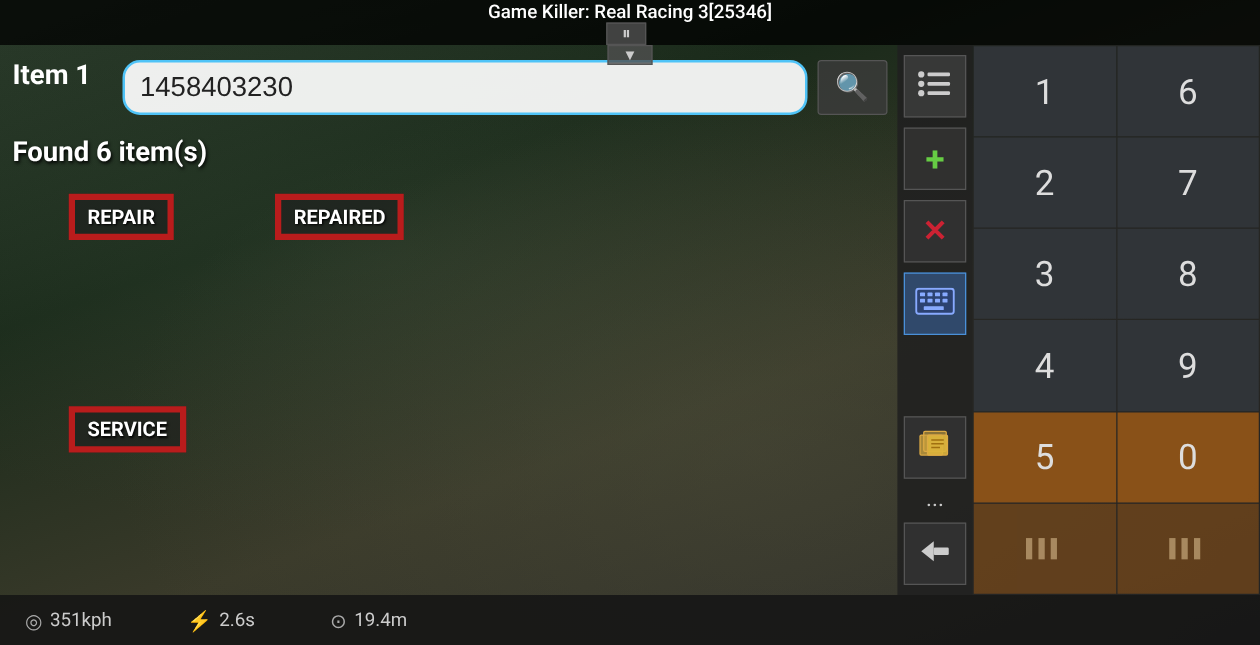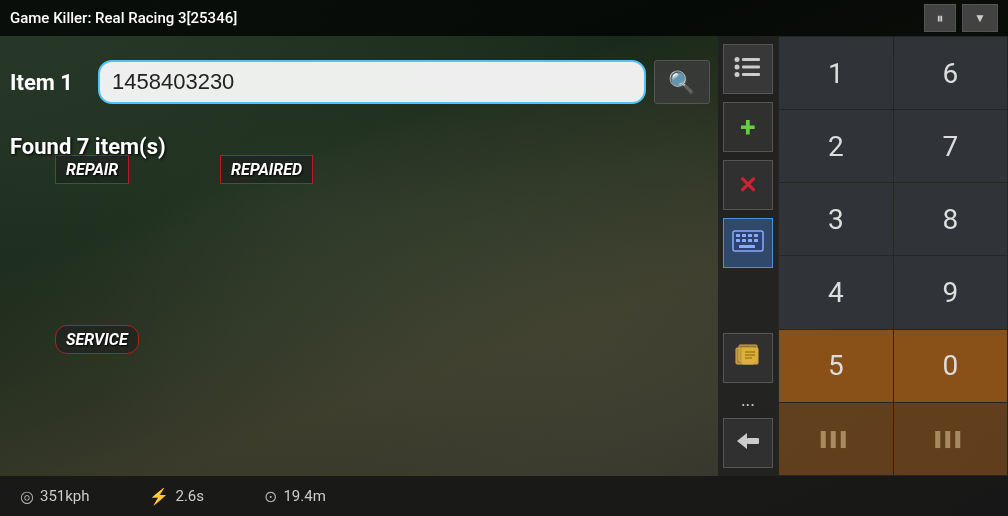--- a/index.html
+++ b/index.html
@@ -33,20 +33,21 @@
       position: absolute;
       top: 0;
       left: 0;
       right: 0;
       height: 36px;
       background: rgba(0,0,0,0.75);
       display: flex;
       align-items: center;
       padding: 0 10px;
       z-index: 10;
+      flex-direction: column;
     }
     .title-text {
       color: #ffffff;
       font-size: 15px;
       font-weight: 500;
       flex: 1;
     }
     .title-pause {
       width: 32px;
       height: 28px;
@@ -83,22 +84,22 @@
       top: 36px;
       left: 0;
       width: 720px;
       bottom: 40px;
       z-index: 5;
     }
 
     
     .search-row {
       display: flex;
-      align-items: center;
-      padding: 24px 10px;
+      align-items: flex-start;
+      padding: 12px 10px;
       gap: 8px;
     }
     .item-label {
       color: #ffffff;
       font-size: 22px;
       font-weight: bold;
       min-width: 80px;
     }
     .search-input-wrapper {
       flex: 1;
@@ -269,26 +270,25 @@
     
     .overlay-text {
       position: absolute;
       z-index: 2;
       color: #ffffff;
       font-weight: bold;
       font-size: 16px;
       text-shadow: 1px 1px 2px #000;
       background: rgba(30,30,30,0.6);
       padding: 4px 10px;
-      border: 1px solid #b91c1c;
-      font-style: italic;
+      border: 5px solid #b91c1c;
     }
     .repair-btn { top: 155px; left: 55px; }
     .repaired-btn { top: 155px; left: 220px; }
-    .service-btn { top: 325px; left: 55px; border-radius: 12px; }
+    .service-btn { top: 325px; left: 55px; }
   </style>
 </head>
 <body>
 
 <div class="game-bg"></div>
 
 <div class="overlay-text repair-btn">
   <span>REPAIR</span>
 </div>
 <div class="overlay-text repaired-btn">
@@ -313,21 +313,21 @@
   <div class="search-row">
     <span class="item-label">Item 1</span>
     <div class="search-input-wrapper">
       <input class="search-input" type="text" value="1458403230" style="">
     </div>
     <div class="search-btn">
       <span class="search-icon-svg">🔍</span>
     </div>
   </div>
 
-  <div class="found-text">Found 7 item(s)</div>
+  <div class="found-text">Found 6 item(s)</div>
 
 </div>
 
 <div class="status-bar">
   <div class="status-item">
     <span class="status-icon">◎</span>
     <span>351kph</span>
   </div>
   <div class="status-item">
     <span class="status-icon">⚡</span>

